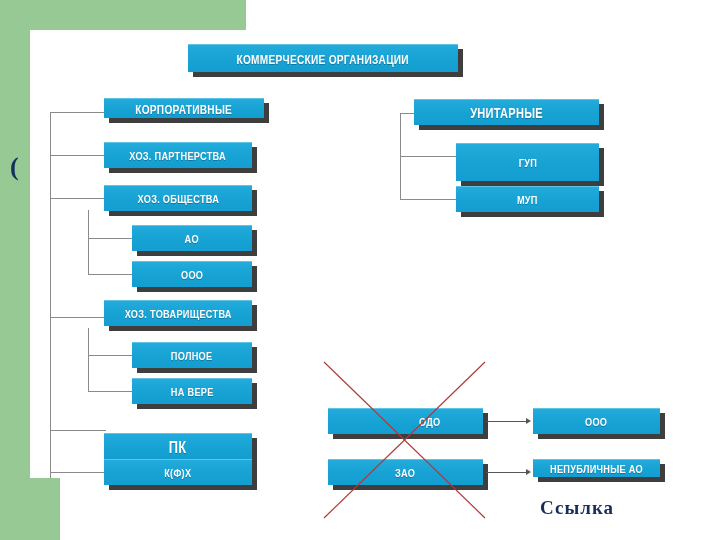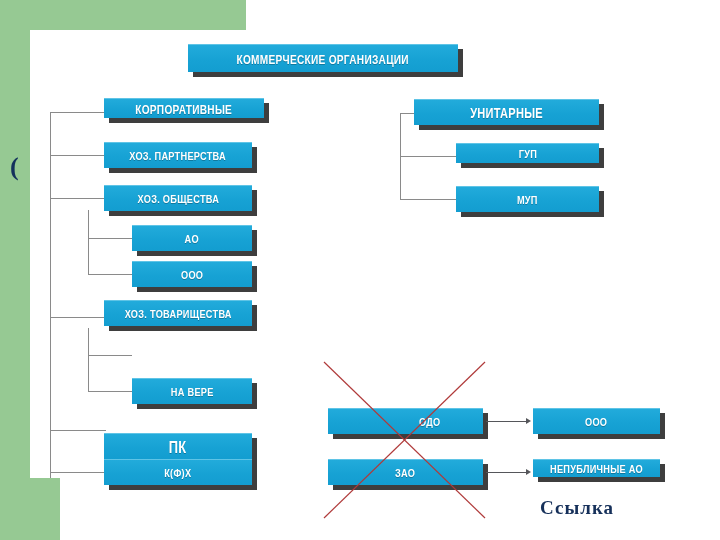--- a/index.html
+++ b/index.html
@@ -117,20 +117,23 @@
   </div>
 
   <div class="box" style="left:132px;top:261px;width:120px;height:26px;font-size:10px;">
     <span>ООО</span>
   </div>
 
   <div class="box" style="left:104px;top:300px;width:148px;height:26px;font-size:10px;">
     <span>ХОЗ. ТОВАРИЩЕСТВА</span>
   </div>
 
+  <div class="box" style="left:132px;top:342px;width:120px;height:26px;font-size:10px;">
+    <span>ПОЛНОЕ</span>
+  </div>
 
   <div class="box" style="left:132px;top:378px;width:120px;height:26px;font-size:10px;">
     <span>НА ВЕРЕ</span>
   </div>
 
   <div class="box" style="left:104px;top:433px;width:148px;height:26px;font-size:14px;">
     <span>ПК</span>
   </div>
 
   <div class="box" style="left:104px;top:459px;width:148px;height:26px;font-size:10px;">
@@ -139,21 +142,21 @@
 
   <div class="ln lnv" style="left:400px;top:113px;width:1px;height:87px;"></div>
   <div class="ln lnh" style="left:400px;top:113px;width:16px;height:1px;"></div>
   <div class="ln lnh" style="left:400px;top:156px;width:58px;height:1px;"></div>
   <div class="ln lnh" style="left:400px;top:199px;width:58px;height:1px;"></div>
 
   <div class="box" style="left:414px;top:99px;width:185px;height:26px;font-size:12px;">
     <span>УНИТАРНЫЕ</span>
   </div>
 
-  <div class="box" style="left:456px;top:143px;width:143px;height:20px;font-size:10px;">
+  <div class="box" style="left:456px;top:143px;width:143px;height:38px;font-size:10px;">
     <span>ГУП</span>
   </div>
 
   <div class="box" style="left:456px;top:186px;width:143px;height:26px;font-size:10px;">
     <span>МУП</span>
   </div>
 
   <div class="box" style="left:328px;top:408px;width:155px;height:26px;font-size:10px;padding-left:48px;">
     <span>ОДО</span>
   </div>

